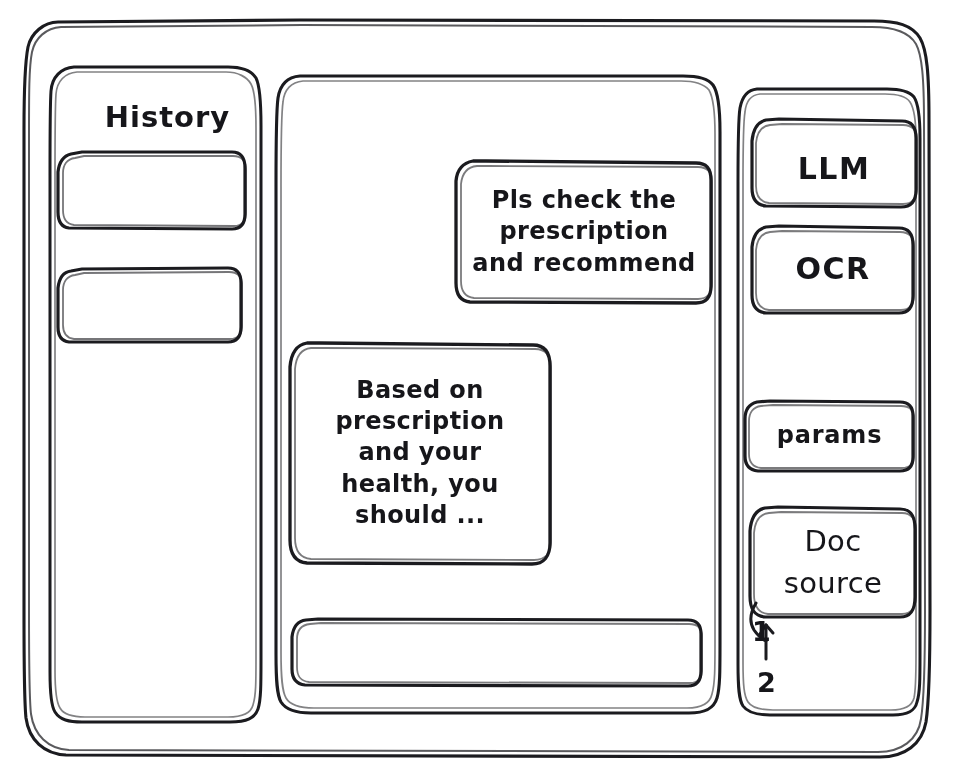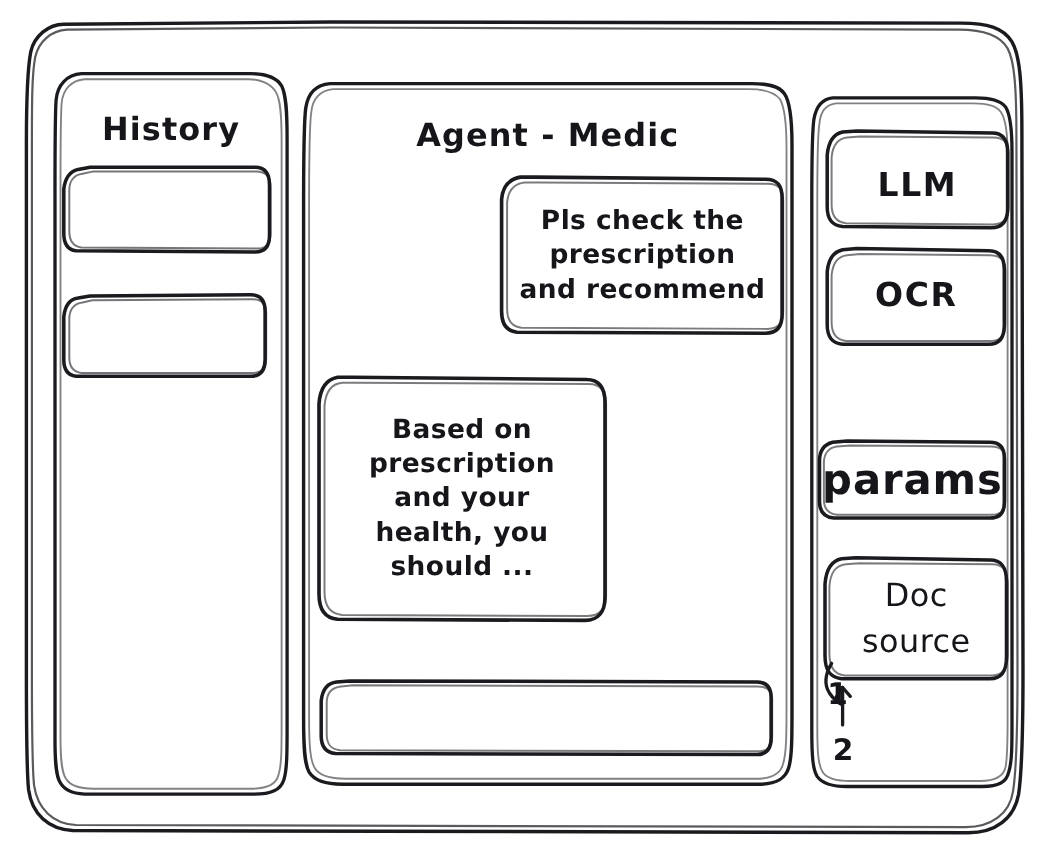--- a/index.html
+++ b/index.html
@@ -50,28 +50,28 @@
     font-weight: 600;
     letter-spacing: 0.4px;
     white-space: pre-line;
     display: flex;
     align-items: center;
     justify-content: center;
     user-select: none;
   }
 
   
-  .panel-title { font-size: 29px; font-weight: 700; letter-spacing: 1px; }
+  .panel-title { font-size: 29px; font-weight: 700; letter-spacing: 1px; padding-left: 12px; }
 
   
   .bubble-text { font-size: 24px; line-height: 1.30; font-weight: 700; }
 
   
   .rail-label { font-size: 30px; font-weight: 700; letter-spacing: 1.5px; }
-  .rail-label-sm { font-size: 38px; font-weight: 700; letter-spacing: 0.8px; }
+  .rail-label-sm { font-size: 24px; font-weight: 700; letter-spacing: 0.8px; }
   .rail-label-two { font-size: 29px; line-height: 1.45; font-weight: 400; }
 
   
   .marker { font-size: 27px; font-weight: 700; }
 
   
   .hit {
     position: absolute;
     background: transparent;
     border: 0;
@@ -164,21 +164,20 @@
   <div class="txt panel-title" style="left:50px; top:95px; width:211px; height:46px;">History</div>
 
   <button class="hit" style="left:56px; top:150px; width:192px; height:82px;">
     <span class="txt bubble-text" style="left:0; top:0; width:192px; height:82px;"></span>
   </button>
 
   <button class="hit" style="left:56px; top:266px; width:188px; height:78px;">
     <span class="txt bubble-text" style="left:0; top:0; width:188px; height:78px;"></span>
   </button>
 
-  <div class="txt panel-title" style="left:276px; top:100px; width:444px; height:48px;">Agent - Medic</div>
 
   <div class="txt bubble-text" style="left:458px; top:163px; width:252px; height:138px;">Pls check the
 prescription
 and recommend</div>
 
   <div class="txt bubble-text" style="left:292px; top:346px; width:256px; height:214px;">Based on
 prescription
 and your
 health, you
 should ...</div>

